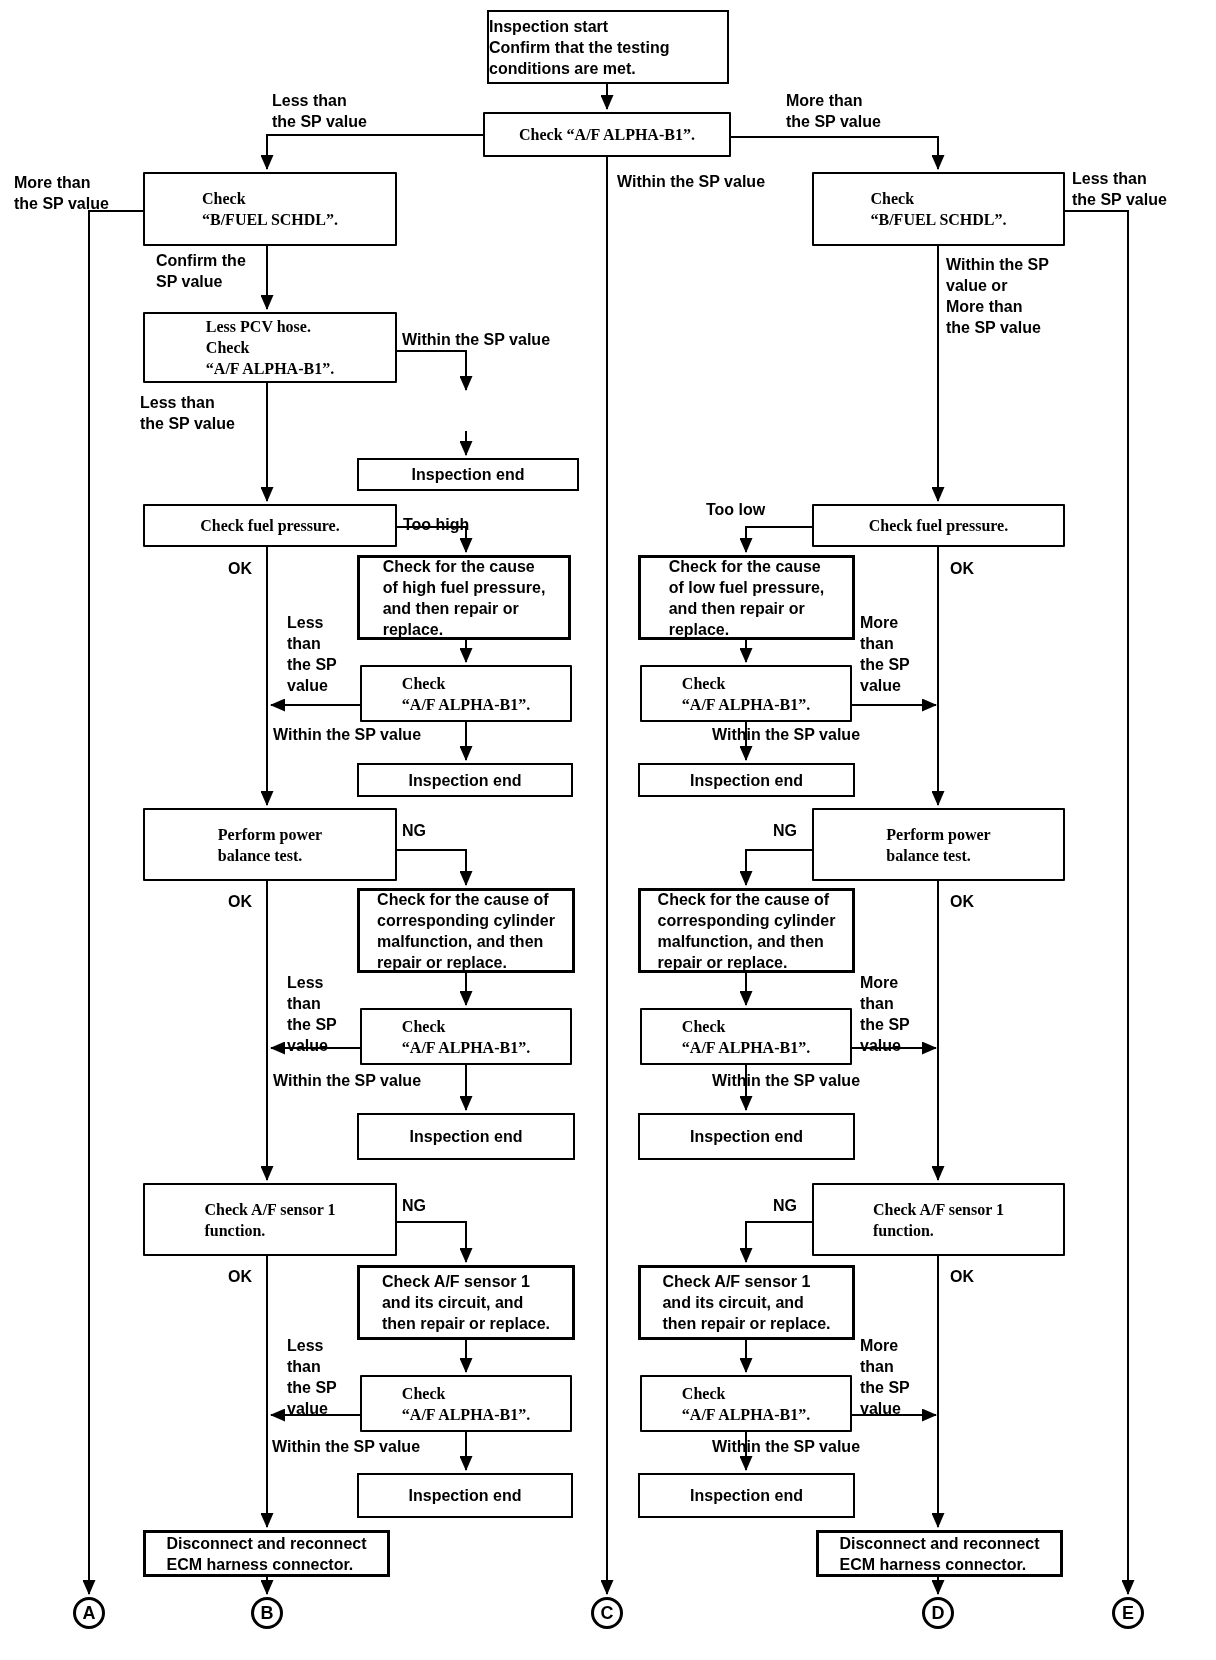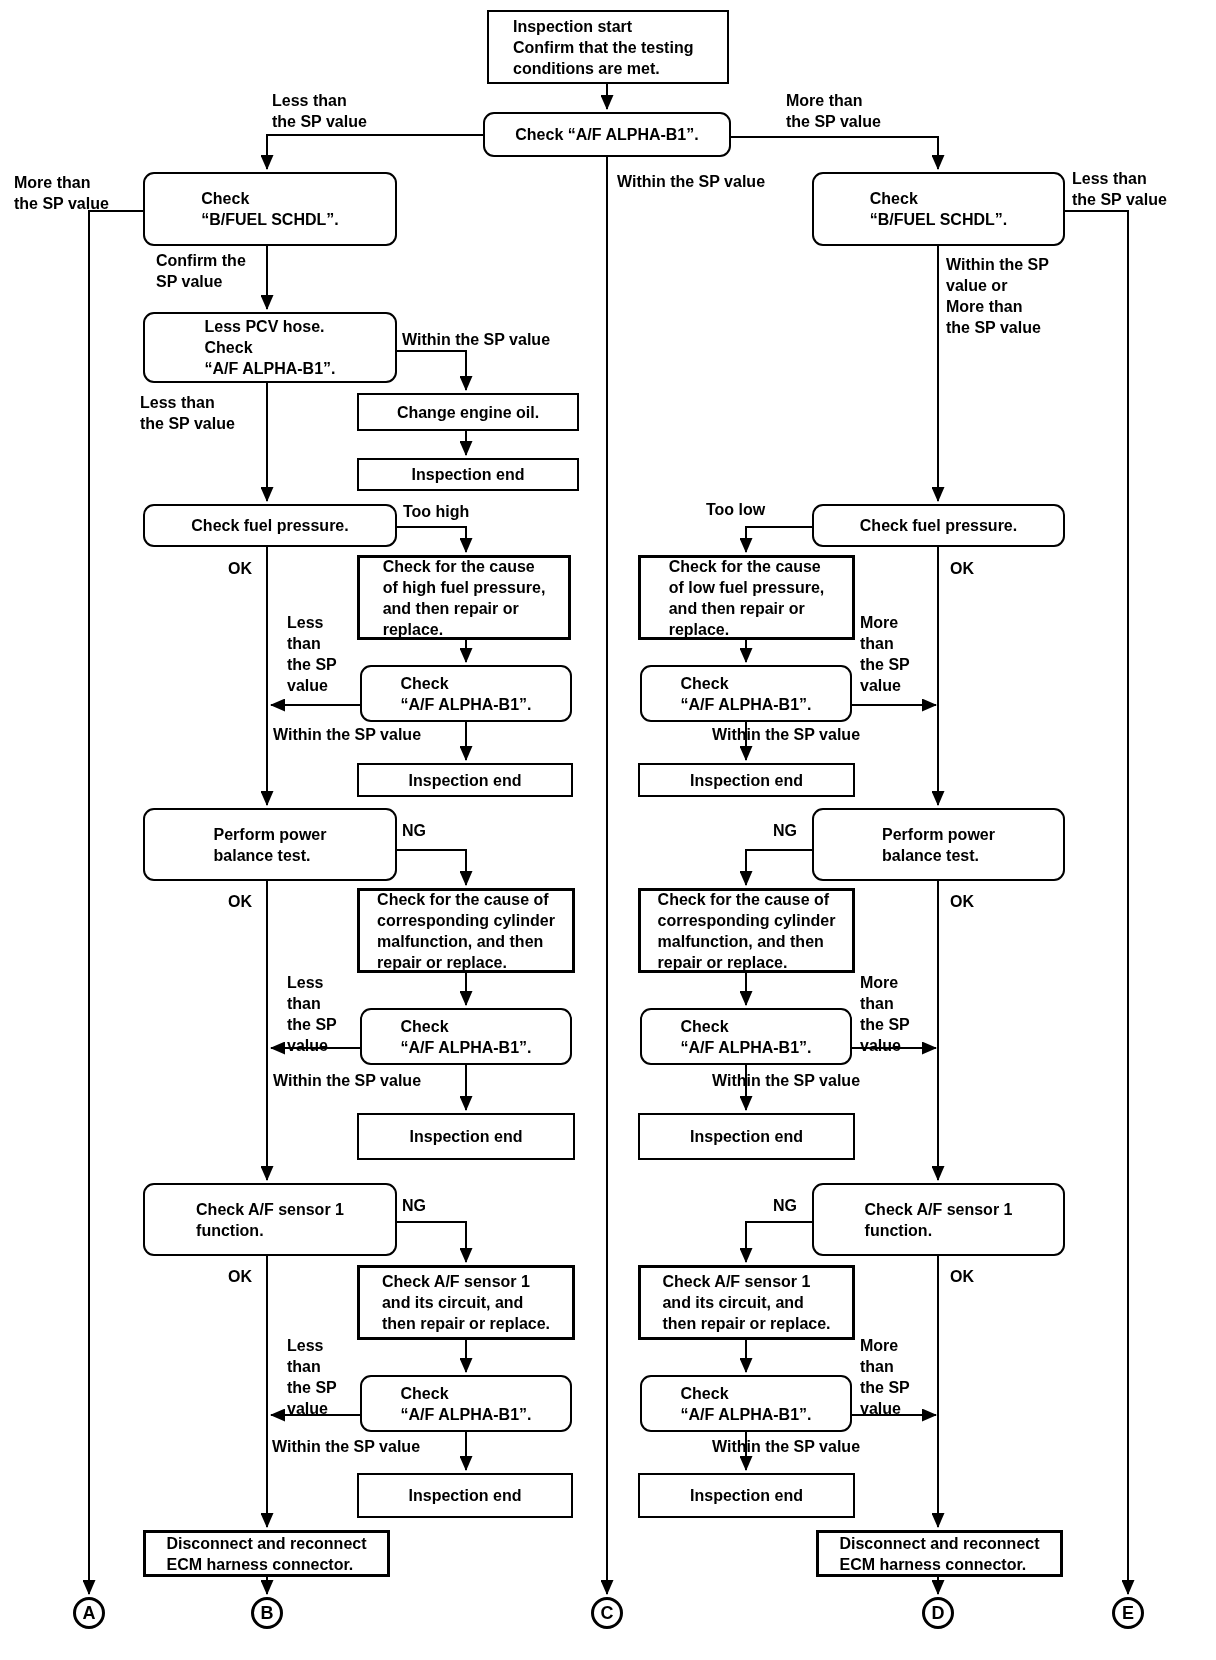--- a/index.html
+++ b/index.html
@@ -7,23 +7,23 @@
     position:relative;width:1216px;height:1660px;background:#ffffff;
     font-family:"Liberation Sans",sans-serif;font-weight:bold;color:#000;
     overflow:hidden;
   }
   .flow-svg{position:absolute;left:0;top:0;}
   .node{
     position:absolute;box-sizing:border-box;background:#fff;
     border:2px solid #000;display:flex;align-items:center;justify-content:center;
     font-size:16px;line-height:21px;
   }
-  .round{border-radius:11px;border-width:2.5px;}
+  .round{border-radius:1px;border-width:2.5px;font-family:Liberation Serif, serif;}
   .thick{border-width:3px;}
-  .pad-left{justify-content:flex-start;padding-left:24px;}
+  .pad-left{justify-content:flex-start;padding-left:0;}
   .node .t{white-space:pre-line;text-align:left;}
   .lbl{
     position:absolute;font-size:16px;line-height:21px;white-space:pre-line;
   }
   .circle{
     position:absolute;width:32px;height:32px;box-sizing:border-box;
     border:3px solid #000;border-radius:50%;background:#fff;
     display:flex;align-items:center;justify-content:center;font-size:18px;
   }
 </style>
@@ -112,23 +112,20 @@
     </div>
   <div class="node round" style="left:143px;top:1183px;width:254px;height:73px">
       <div class="t">Check A/F sensor 1
 function.</div>
     </div>
   <div class="node thick" style="left:143px;top:1530px;width:247px;height:47px">
       <div class="t">Disconnect and reconnect
 ECM harness connector.</div>
     </div>
 
-  <div class="node" style="left:357px;top:393px;width:222px;height:38px">
-      <div class="t">Change engine oil.</div>
-    </div>
   <div class="node" style="left:357px;top:458px;width:222px;height:33px">
       <div class="t">Inspection end</div>
     </div>
   <div class="node thick" style="left:357px;top:555px;width:214px;height:85px">
       <div class="t">Check for the cause
 of high fuel pressure,
 and then repair or
 replace.</div>
     </div>
   <div class="node round" style="left:360px;top:665px;width:212px;height:57px">
@@ -234,21 +231,21 @@
   <div class="lbl" style="left:617px;top:171px">Within the SP value</div>
   <div class="lbl" style="left:156px;top:250px">Confirm the
 SP value</div>
   <div class="lbl" style="left:946px;top:254px">Within the SP
 value or
 More than
 the SP value</div>
   <div class="lbl" style="left:402px;top:329px">Within the SP value</div>
   <div class="lbl" style="left:140px;top:392px">Less than
 the SP value</div>
-  <div class="lbl" style="left:403px;top:501px">Too high</div>
+  <div class="lbl" style="left:403px;top:514px">Too high</div>
   <div class="lbl" style="left:706px;top:499px">Too low</div>
   <div class="lbl" style="left:228px;top:558px">OK</div>
   <div class="lbl" style="left:950px;top:558px">OK</div>
   <div class="lbl" style="left:287px;top:612px">Less
 than
 the SP
 value</div>
   <div class="lbl" style="left:860px;top:612px">More
 than
 the SP

